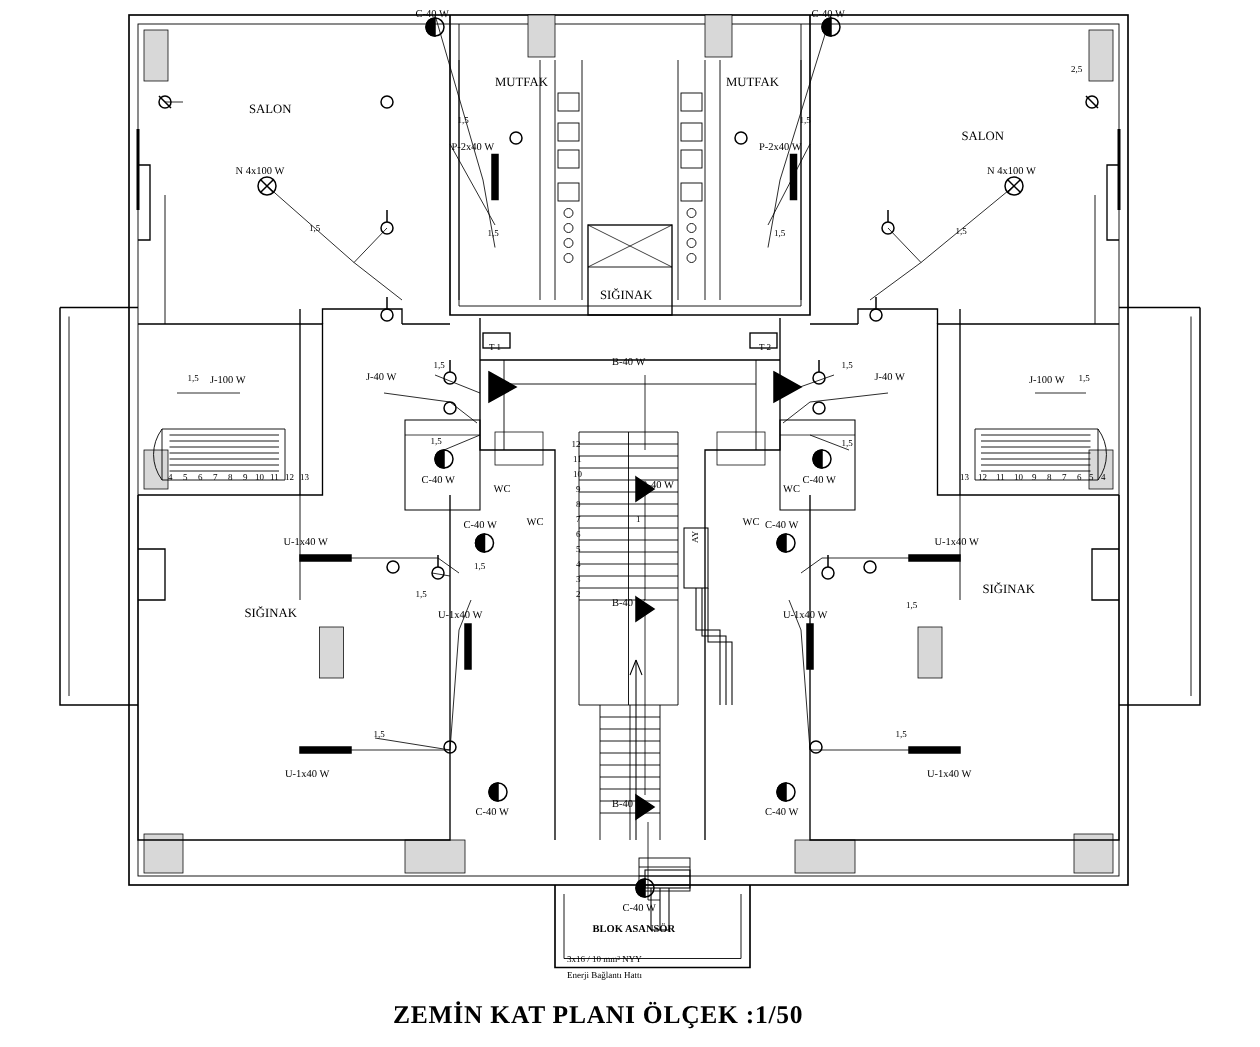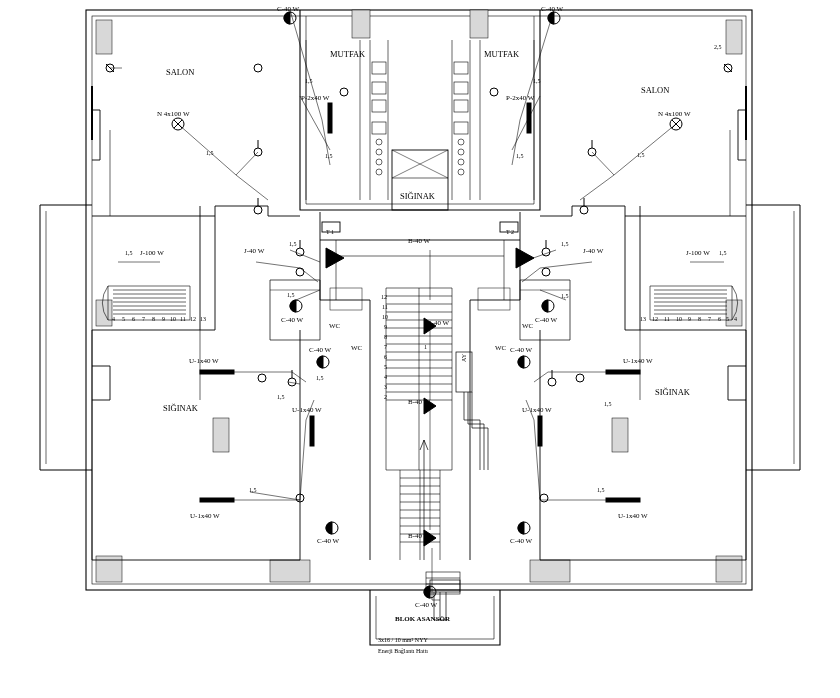--- a/index.html
+++ b/index.html
@@ -400,14 +400,15 @@
   <span class="stairnum" style="left:384px;top:374px;">4</span>
   <span class="stairnum" style="left:384px;top:384px;">3</span>
   <span class="stairnum" style="left:384px;top:394px;">2</span>
   <span class="stairnum" style="left:424px;top:344px;">1</span>
 </div>
 
 <div class="lbl sm" style="left:395px;top:616px;font-weight:bold;">BLOK ASANSÖR</div>
 <div class="lbl xs" style="left:378px;top:637px;">3x16 / 10 mm² NYY</div>
 <div class="lbl xs" style="left:378px;top:648px;">Enerji Bağlantı Hattı</div>
 
+<div class="title" style="left:262px;top:667px;">ZEMİN KAT PLANI  ÖLÇEK :1/50</div>
 
 </div>
 
 </body></html>

